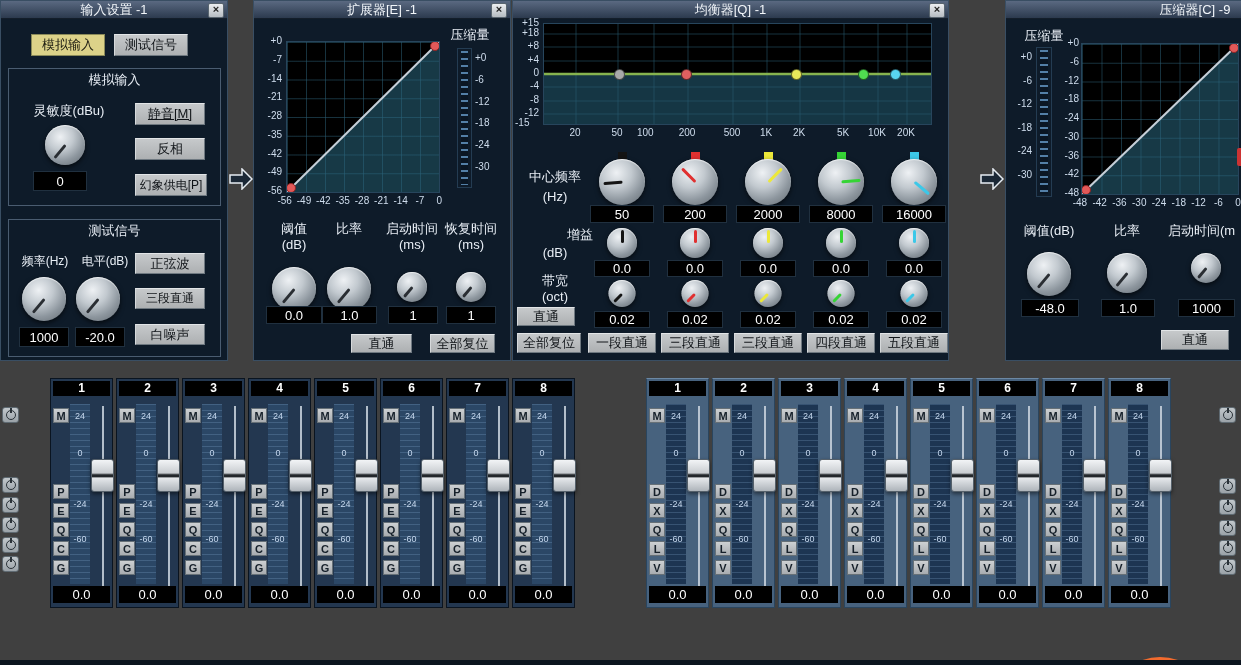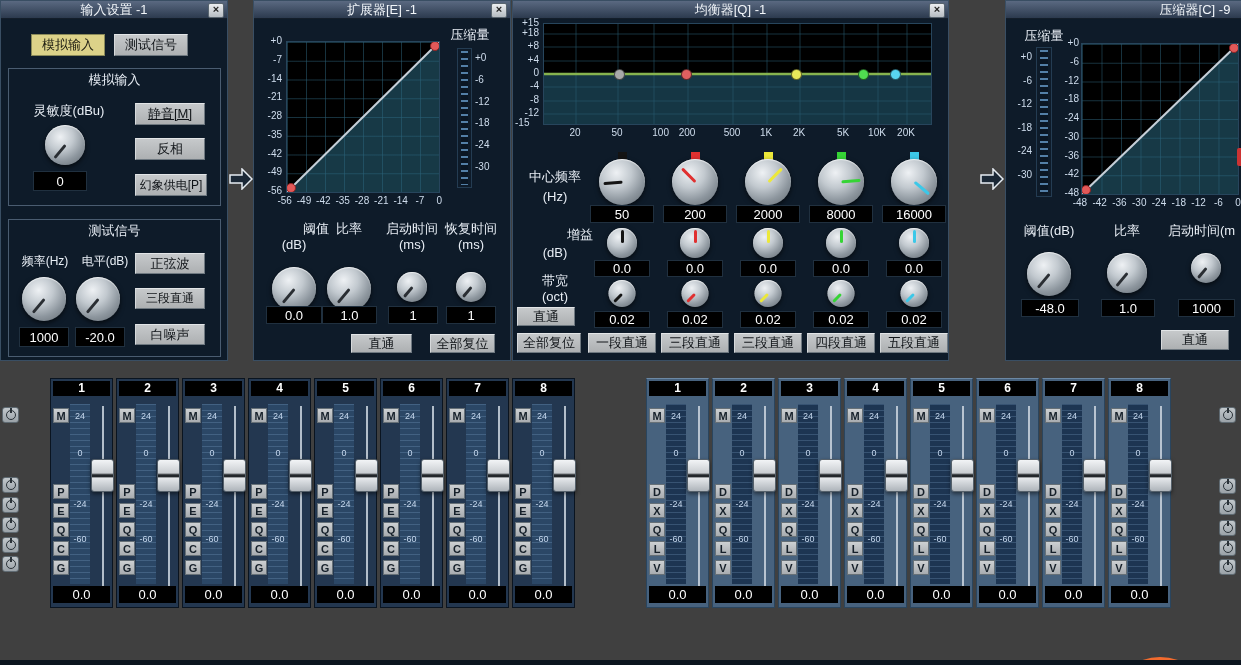--- a/index.html
+++ b/index.html
@@ -164,21 +164,21 @@
     <div class="lbl" style="left:186px;top:26px;width:60px;">压缩量</div>
     <div class="meter" style="left:203px;top:47px;width:15px;height:140px;"></div>
     <div class="ycol la" style="left:221px;top:51px;width:30px;height:121px;">
       <span class="tick">+0</span>
       <span class="tick">-6</span>
       <span class="tick">-12</span>
       <span class="tick">-18</span>
       <span class="tick">-24</span>
       <span class="tick">-30</span>
     </div>
-    <div class="lbl" style="left:5px;top:220px;width:70px;text-align:right;">阈值</div>
+    <div class="lbl" style="left:5px;top:220px;width:70px;">阈值</div>
     <div class="lbl" style="left:5px;top:236px;width:70px;">(dB)</div>
     <div class="lbl" style="left:60px;top:220px;width:70px;">比率</div>
     <div class="lbl" style="left:123px;top:220px;width:70px;">启动时间</div>
     <div class="lbl" style="left:123px;top:236px;width:70px;">(ms)</div>
     <div class="lbl" style="left:182px;top:220px;width:70px;">恢复时间</div>
     <div class="lbl" style="left:182px;top:236px;width:70px;">(ms)</div>
     <div class="knob" style="left:18px;top:266px;width:44px;height:44px;--na:40deg;">
         <div class="notch"></div>
       </div>
     <div class="knob" style="left:73px;top:266px;width:44px;height:44px;--na:40deg;">
@@ -220,21 +220,21 @@
         <line x1="0" y1="50" x2="387" y2="50" stroke-width="2.5" style="stroke: rgb(134, 179, 78);"></line>
       </svg>
       <div class="eqdot" style="left: 70px; top: 45px; background: rgb(169, 169, 169);"></div>
       <div class="eqdot" style="left: 137px; top: 45px; background: rgb(224, 96, 96);"></div>
       <div class="eqdot" style="left: 247px; top: 45px; background: rgb(232, 232, 90);"></div>
       <div class="eqdot" style="left: 314px; top: 45px; background: rgb(80, 221, 80);"></div>
       <div class="eqdot" style="left: 346px; top: 45px; background: rgb(88, 214, 240);"></div>
     </div>
     <span class="tick" style="position:absolute;left:46px;top:126px;width:32px;text-align:center;">20</span>
     <span class="tick" style="position:absolute;left:88px;top:126px;width:32px;text-align:center;">50</span>
-    <span class="tick" style="position:absolute;left:124px;top:126px;width:32px;text-align:right;">100</span>
+    <span class="tick" style="position:absolute;left:124px;top:126px;width:32px;text-align:left;">100</span>
     <span class="tick" style="position:absolute;left:158px;top:126px;width:32px;text-align:center;">200</span>
     <span class="tick" style="position:absolute;left:203px;top:126px;width:32px;text-align:center;">500</span>
     <span class="tick" style="position:absolute;left:237px;top:126px;width:32px;text-align:center;">1K</span>
     <span class="tick" style="position:absolute;left:270px;top:126px;width:32px;text-align:center;">2K</span>
     <span class="tick" style="position:absolute;left:314px;top:126px;width:32px;text-align:center;">5K</span>
     <span class="tick" style="position:absolute;left:348px;top:126px;width:32px;text-align:center;">10K</span>
     <span class="tick" style="position:absolute;left:377px;top:126px;width:32px;text-align:center;">20K</span>
 
     <div class="lbl" style="left:4px;top:168px;width:76px;">中心频率</div>
     <div class="lbl" style="left:4px;top:188px;width:76px;">(Hz)</div>

